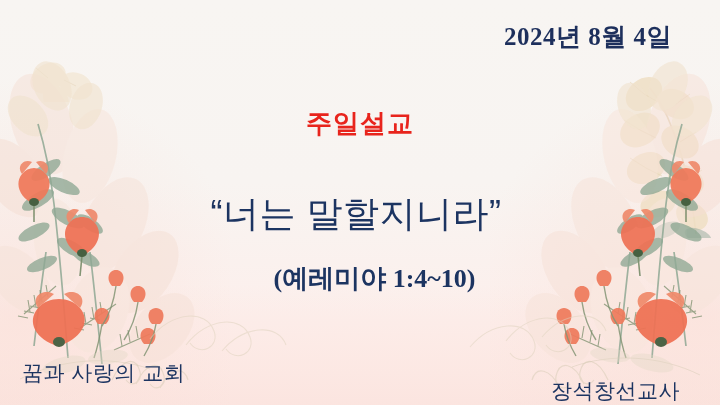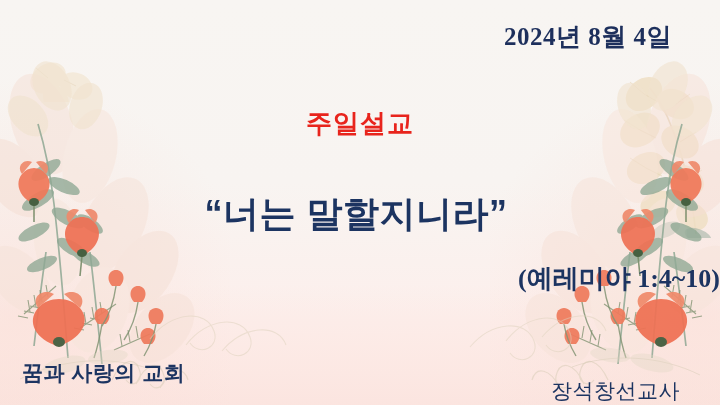--- a/index.html
+++ b/index.html
@@ -82,43 +82,43 @@
     color: #e8241c;
     letter-spacing: 1px;
     white-space: normal;
   }
 
   #sermon-title {
     left: 0; right: 8px;
     top: 190px;
     text-align: center;
     font-size: 36px;
-    font-weight: bold;
+    font-weight: normal;
     color: #1c3461;
     letter-spacing: 0.5px;
     white-space: normal;
   }
 
   #scripture-ref {
     left: 0; right: 0;
     top: 261px;
-    text-align: right;
+    text-align: center;
     font-family: "Liberation Serif", "DejaVu Serif", serif;
     font-size: 26px;
     font-weight: bold;
     color: #1c3461;
     white-space: normal;
     margin-left: 29px;
   }
 
   #church-name {
     left: 22px;
     bottom: 18px;
     font-size: 21px;
-    font-weight: bold;
+    font-weight: normal;
     color: #1c3461;
     letter-spacing: 0.5px;
   }
 
   #speaker-name {
     right: 40px;
     bottom: 0;
     font-size: 21px;
     font-weight: normal;
     color: #1c3461;

